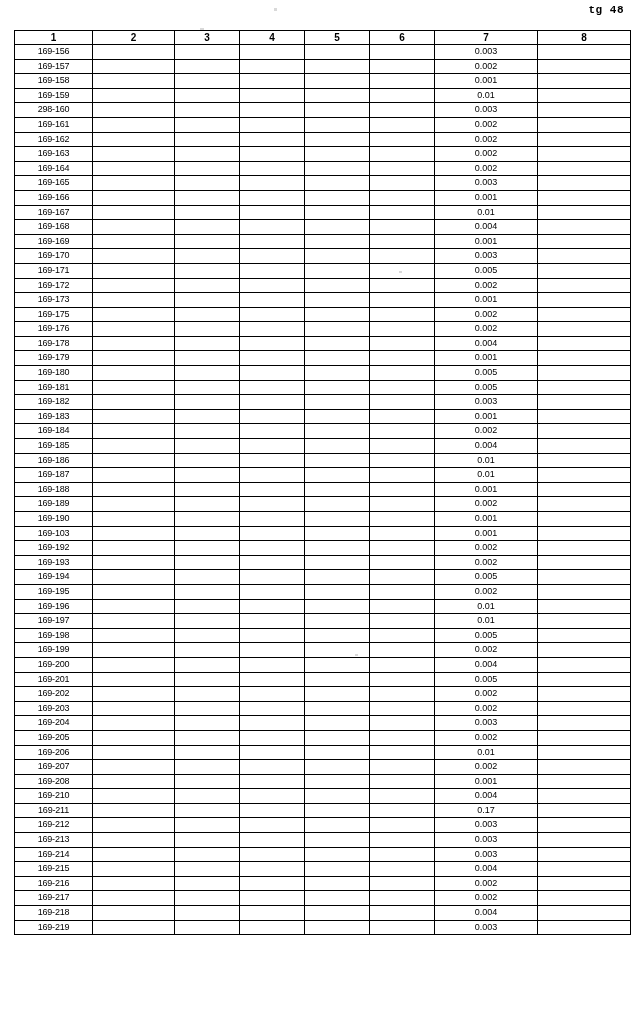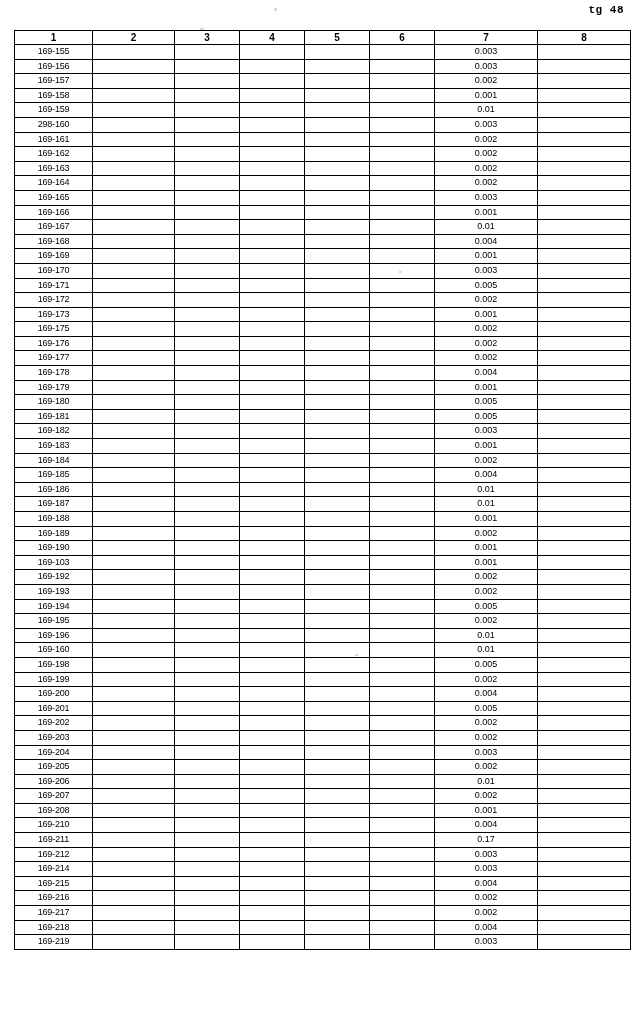--- a/index.html
+++ b/index.html
@@ -112,30 +112,20 @@
           <th>3</th>
           <th>4</th>
           <th>5</th>
           <th>6</th>
           <th>7</th>
           <th>8</th>
         </tr>
       </thead>
       <tbody id="table-body">
           <tr>
-            <td class="cell-id">169-155</td>
-            <td class="blank"></td>
-            <td class="blank"></td>
-            <td class="blank"></td>
-            <td class="blank"></td>
-            <td class="blank"></td>
-            <td class="cell-val">0.003</td>
-            <td class="blank"></td>
-          </tr>
-          <tr>
             <td class="cell-id">169-156</td>
             <td class="blank"></td>
             <td class="blank"></td>
             <td class="blank"></td>
             <td class="blank"></td>
             <td class="blank"></td>
             <td class="cell-val">0.003</td>
             <td class="blank"></td>
           </tr>
           <tr>
@@ -322,30 +312,20 @@
             <td class="cell-id">169-176</td>
             <td class="blank"></td>
             <td class="blank"></td>
             <td class="blank"></td>
             <td class="blank"></td>
             <td class="blank"></td>
             <td class="cell-val">0.002</td>
             <td class="blank"></td>
           </tr>
           <tr>
-            <td class="cell-id">169-177</td>
-            <td class="blank"></td>
-            <td class="blank"></td>
-            <td class="blank"></td>
-            <td class="blank"></td>
-            <td class="blank"></td>
-            <td class="cell-val">0.002</td>
-            <td class="blank"></td>
-          </tr>
-          <tr>
             <td class="cell-id">169-178</td>
             <td class="blank"></td>
             <td class="blank"></td>
             <td class="blank"></td>
             <td class="blank"></td>
             <td class="blank"></td>
             <td class="cell-val">0.004</td>
             <td class="blank"></td>
           </tr>
           <tr>
@@ -522,21 +502,21 @@
             <td class="cell-id">169-196</td>
             <td class="blank"></td>
             <td class="blank"></td>
             <td class="blank"></td>
             <td class="blank"></td>
             <td class="blank"></td>
             <td class="cell-val">0.01</td>
             <td class="blank"></td>
           </tr>
           <tr>
-            <td class="cell-id">169-160</td>
+            <td class="cell-id">169-197</td>
             <td class="blank"></td>
             <td class="blank"></td>
             <td class="blank"></td>
             <td class="blank"></td>
             <td class="blank"></td>
             <td class="cell-val">0.01</td>
             <td class="blank"></td>
           </tr>
           <tr>
             <td class="cell-id">169-198</td>
@@ -663,20 +643,30 @@
             <td class="blank"></td>
             <td class="blank"></td>
             <td class="blank"></td>
             <td class="blank"></td>
             <td class="blank"></td>
             <td class="cell-val">0.17</td>
             <td class="blank"></td>
           </tr>
           <tr>
             <td class="cell-id">169-212</td>
+            <td class="blank"></td>
+            <td class="blank"></td>
+            <td class="blank"></td>
+            <td class="blank"></td>
+            <td class="blank"></td>
+            <td class="cell-val">0.003</td>
+            <td class="blank"></td>
+          </tr>
+          <tr>
+            <td class="cell-id">169-213</td>
             <td class="blank"></td>
             <td class="blank"></td>
             <td class="blank"></td>
             <td class="blank"></td>
             <td class="blank"></td>
             <td class="cell-val">0.003</td>
             <td class="blank"></td>
           </tr>
           <tr>
             <td class="cell-id">169-214</td>

